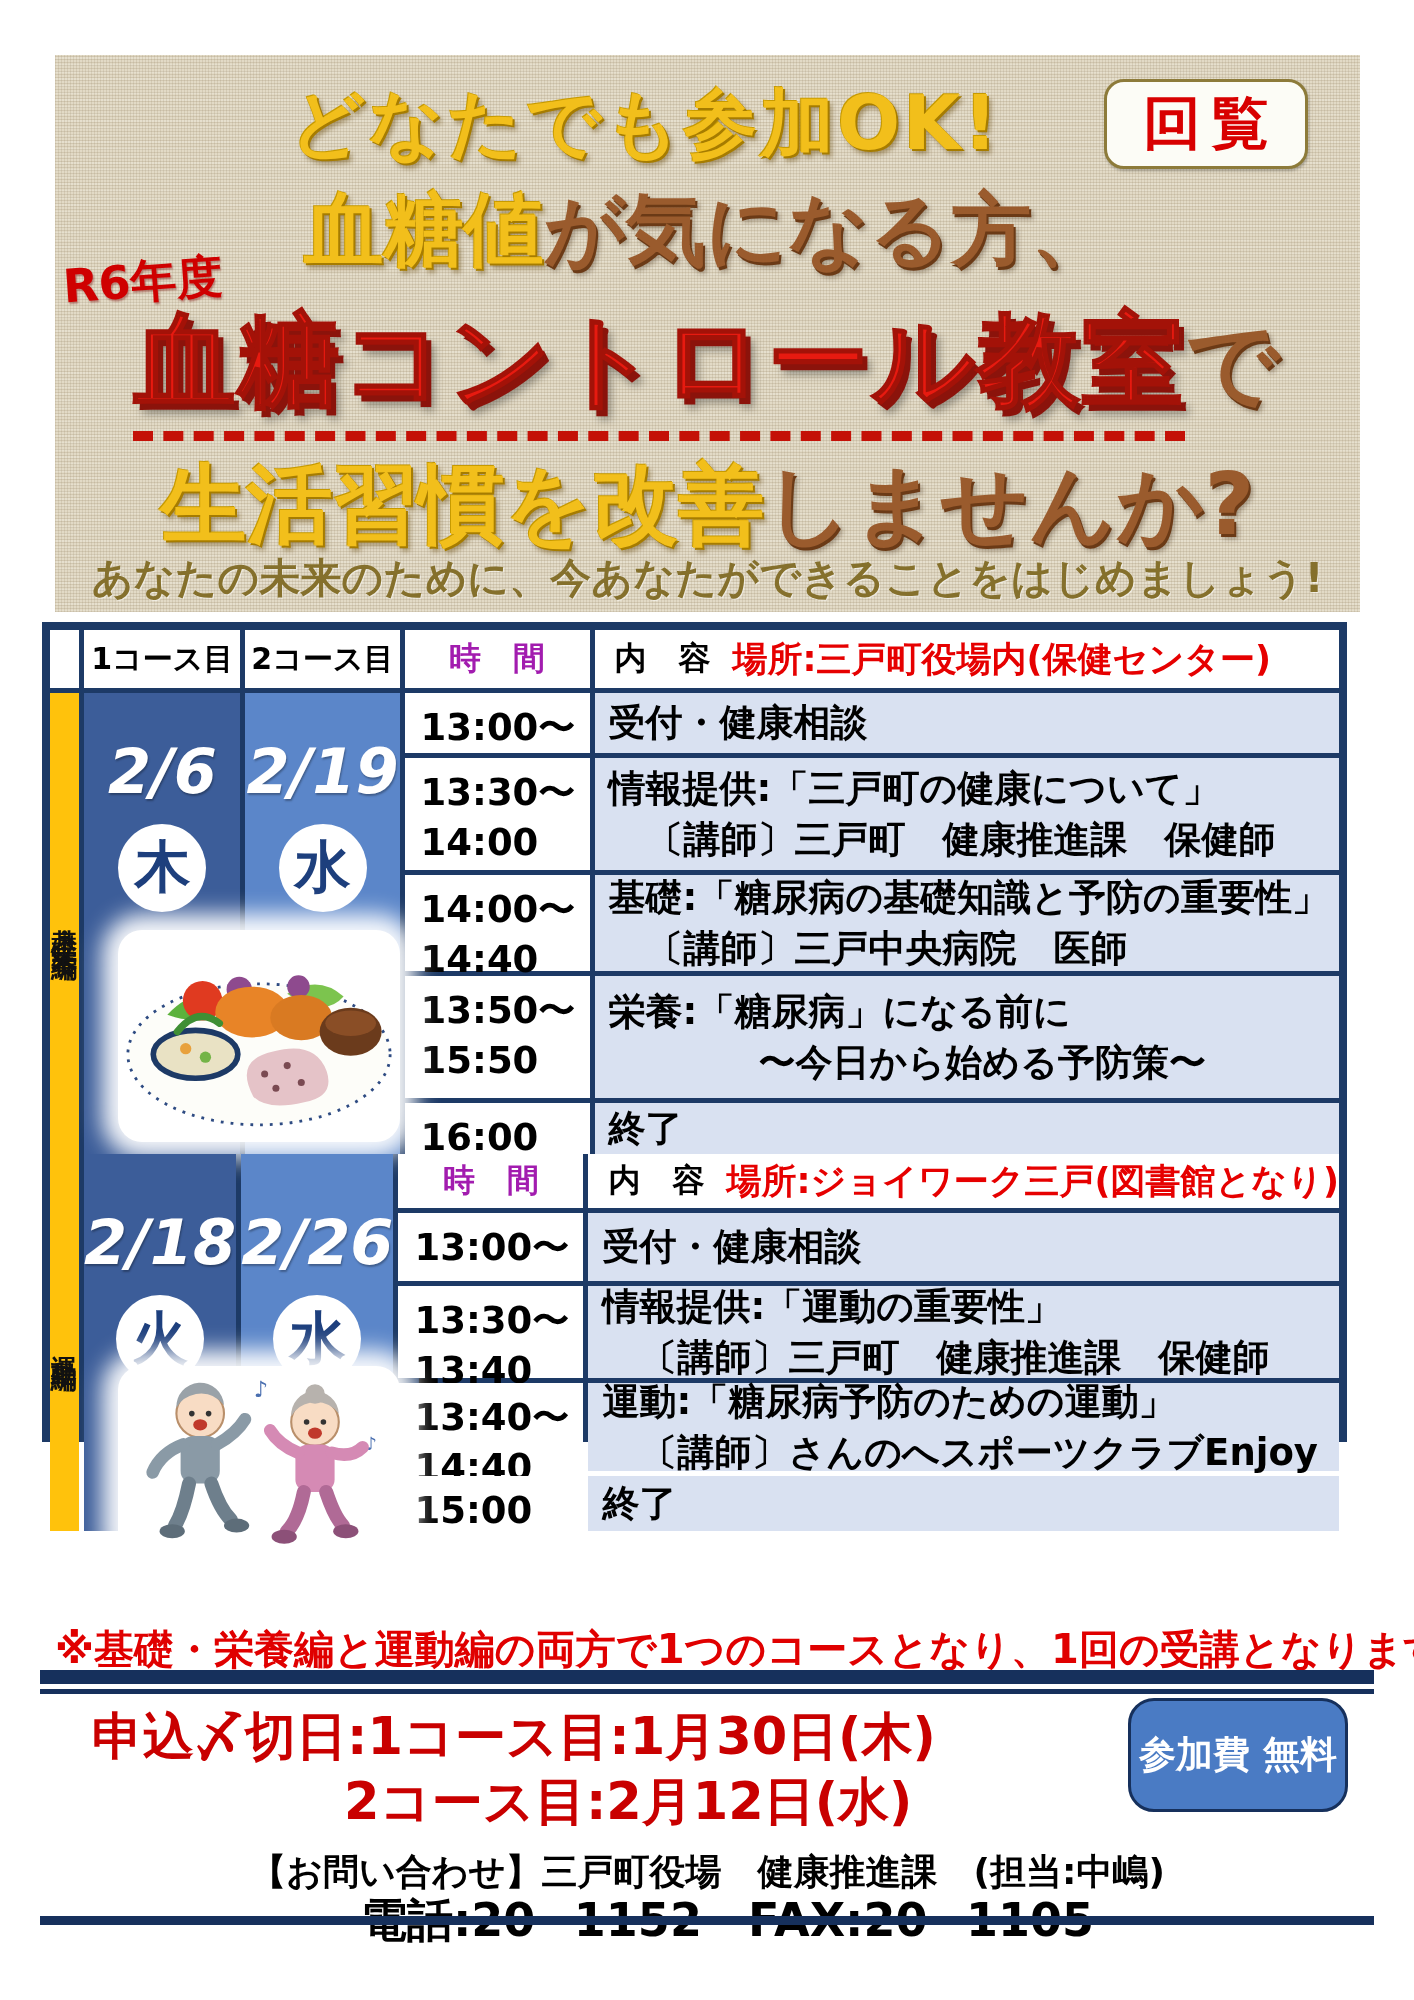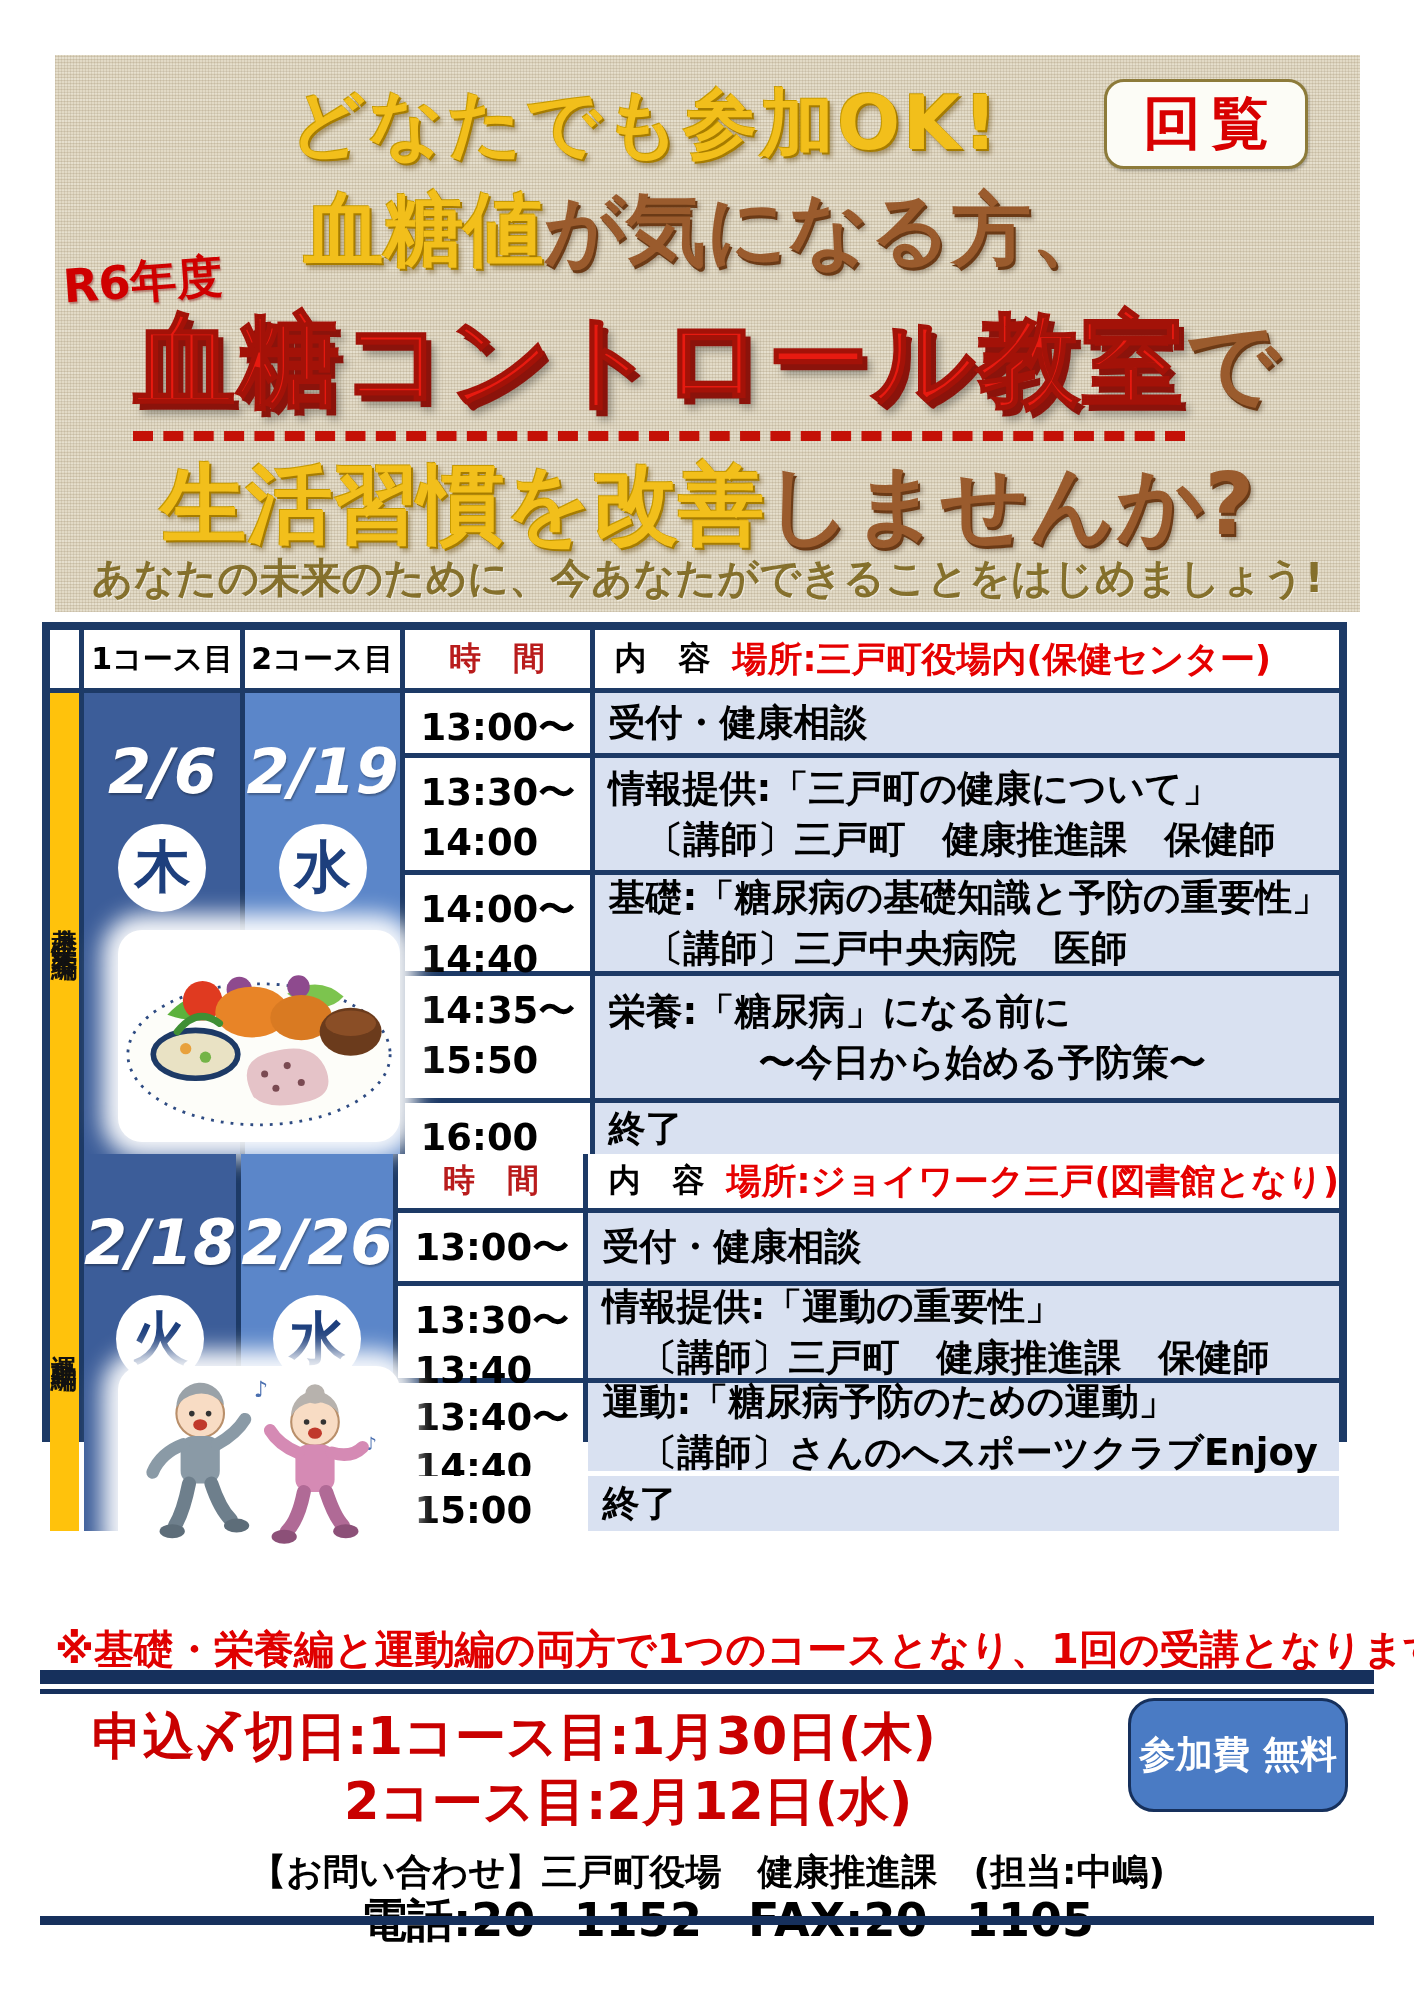--- a/index.html
+++ b/index.html
@@ -55,21 +55,21 @@
   .bg-dark{background:#3c5d99;}
   .bg-light{background:#5b86c9;}
   .date-txt{color:#fff;font-size:62px;font-weight:800;font-style:italic;margin-top:42px;
     text-shadow:1px 2px 2px rgba(0,0,0,.3);}
   .t2inner .date-txt{margin-top:52px;}
   .day-circle{width:88px;height:88px;border-radius:50%;background:#fff;color:#1d3f7d;font-size:56px;
     font-weight:800;display:flex;align-items:center;justify-content:center;margin-top:16px;}
   .main{flex:1;display:flex;flex-direction:column;gap:5px;}
   .hrow{display:flex;gap:5px;flex:none;}
   .th-time{width:185px;background:#fff;display:flex;align-items:center;justify-content:center;
-    font-size:32px;font-weight:700;color:#b91c1c;}
+    font-size:32px;font-weight:700;color:#a21caf;}
   .th-content{flex:1;background:#fff;display:flex;align-items:center;font-size:32px;font-weight:700;color:#000;
     padding-left:20px;gap:22px;white-space:nowrap;}
   .loc{color:#e60000;font-size:35px;font-weight:800;}
   .row{display:flex;gap:5px;flex:none;}
   .time-cell{width:185px;background:#fff;color:#000;font-size:37px;font-weight:700;
     padding:10px 4px 0 16px;box-sizing:border-box;line-height:1.35;}
   .content-cell{flex:1;background:#d9e1f1;color:#000;font-size:37px;font-weight:700;
     display:flex;flex-direction:column;justify-content:center;padding:6px 10px 6px 14px;box-sizing:border-box;
     line-height:1.38;white-space:nowrap;}
   .ind1{padding-left:38px;}
@@ -178,21 +178,21 @@
               <span style="display:block">14:00〜</span>
               <span style="display:block">14:40</span>
             </div>
           <div class="content-cell">
               <span>基礎:「糖尿病の基礎知識と予防の重要性」</span>
               <span class="ind1">〔講師〕三戸中央病院　医師</span>
             </div>
         </div>
         <div class="row r4a">
           <div class="time-cell">
-              <span style="display:block">14:35〜</span>
+              <span style="display:block">13:50〜</span>
               <span style="display:block">15:50</span>
             </div>
           <div class="content-cell">
               <span>栄養:「糖尿病」になる前に</span>
               <span class="ind2">〜今日から始める予防策〜</span>
             </div>
         </div>
         <div class="row r5a">
           <div class="time-cell"><span>16:00</span></div>
           <div class="content-cell">

